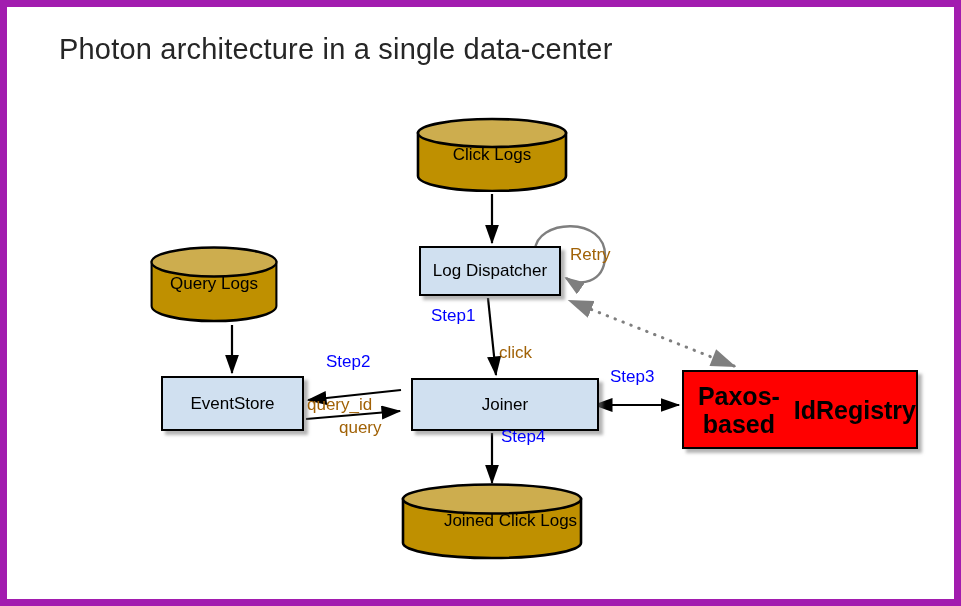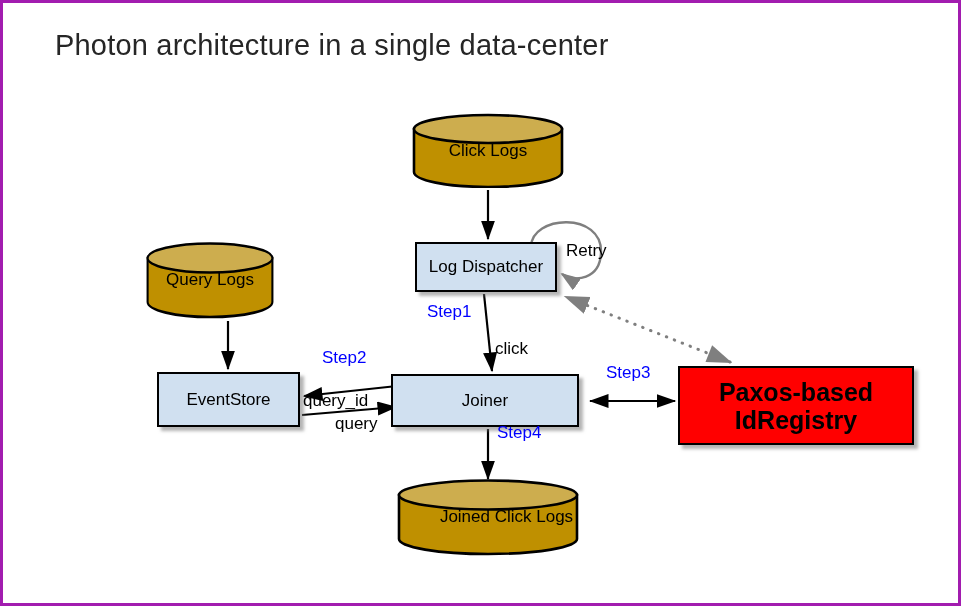--- a/index.html
+++ b/index.html
@@ -1,32 +1,32 @@
 <!DOCTYPE html>
 <html><head>
 <meta charset="utf-8">
 <style>
   html,body{margin:0;padding:0;background:#ffffff;}
   body{width:961px;height:606px;overflow:hidden;font-family:"Liberation Sans",sans-serif;}
   #slide{position:relative;width:961px;height:606px;background:#ffffff;
-         box-sizing:border-box;border:3px solid #a21caf;}
+         box-sizing:border-box;border:7px solid #a21caf;}
   #title{position:absolute;left:52px;top:26px;font-size:29px;color:#262626;
          letter-spacing:0.2px;white-space:nowrap;}
   #canvas{position:absolute;left:0;top:0;width:961px;height:606px;}
   .node{position:absolute;box-sizing:border-box;display:flex;align-items:center;
         justify-content:center;text-align:center;}
   .rect{border:2px solid #000;background:#d0e0f0;color:#000;font-size:17px;
         box-shadow:4px 4px 3px rgba(120,120,120,0.55);}
   .rect.red{background:#ff0000;font-weight:bold;font-size:25px;line-height:1.12;}
   .cyl{background:transparent;border:none;box-shadow:none;}
   .cyl .cyl-svg{position:absolute;left:0;top:0;width:100%;height:100%;}
   .cyl .cyl-label{position:relative;z-index:2;font-size:17px;color:#000;}
   .lbl{position:absolute;font-size:17px;white-space:nowrap;}
   .lbl.blue{color:#0000ff;}
-  .lbl.black{color:#000000;}
+  .lbl.black{color:#a16207;}
 </style>
 </head>
 <body>
 
 <div id="slide">
 
   <div id="title">Photon architecture in a single data-center</div>
 
   <svg id="canvas" viewBox="0 0 961 606" xmlns="http://www.w3.org/2000/svg">
     <defs>
@@ -88,25 +88,25 @@
   </div>
 
   <div class="node rect" style="left:412px;top:239px;width:142px;height:50px;">
     <span>Log Dispatcher</span>
   </div>
 
   <div class="node rect" style="left:154px;top:369px;width:143px;height:55px;">
     <span>EventStore</span>
   </div>
 
-  <div class="node rect" style="left:388px;top:371px;width:188px;height:53px;">
+  <div class="node rect" style="left:404px;top:371px;width:188px;height:53px;">
     <span>Joiner</span>
   </div>
 
-  <div class="node rect red" style="left:675px;top:363px;width:236px;height:79px;flex-direction:column;">
+  <div class="node rect red" style="left:675px;top:363px;width:236px;height:79px;flex-direction:row;">
     <span>Paxos-based</span>
     <span>IdRegistry</span>
   </div>
 
   <div class="lbl blue" style="left:424px;top:299px;">Step1</div>
   <div class="lbl black" style="left:492px;top:336px;">click</div>
   <div class="lbl black" style="left:563px;top:238px;">Retry</div>
   <div class="lbl blue" style="left:319px;top:345px;">Step2</div>
   <div class="lbl black" style="left:300px;top:388px;">query_id</div>
   <div class="lbl black" style="left:320px;top:411px;margin-left:12px;">query</div>

